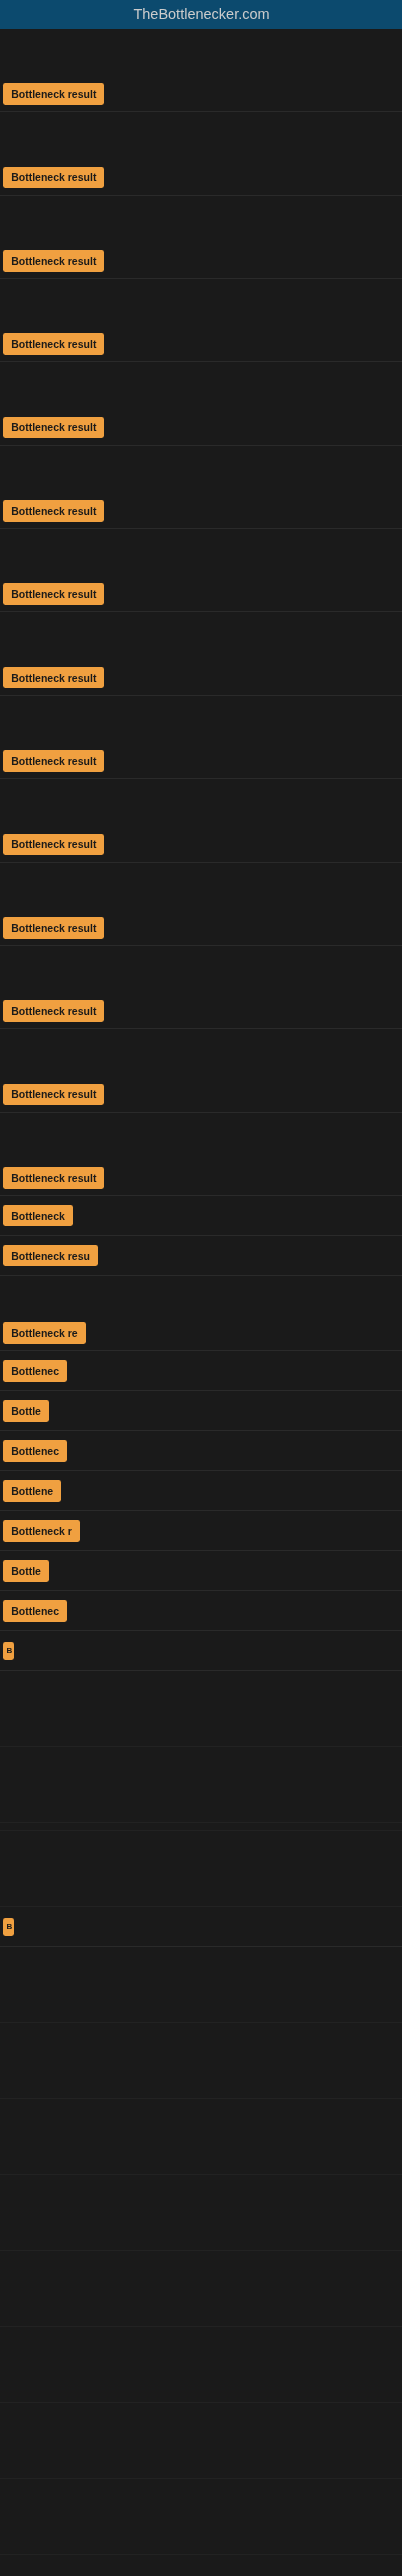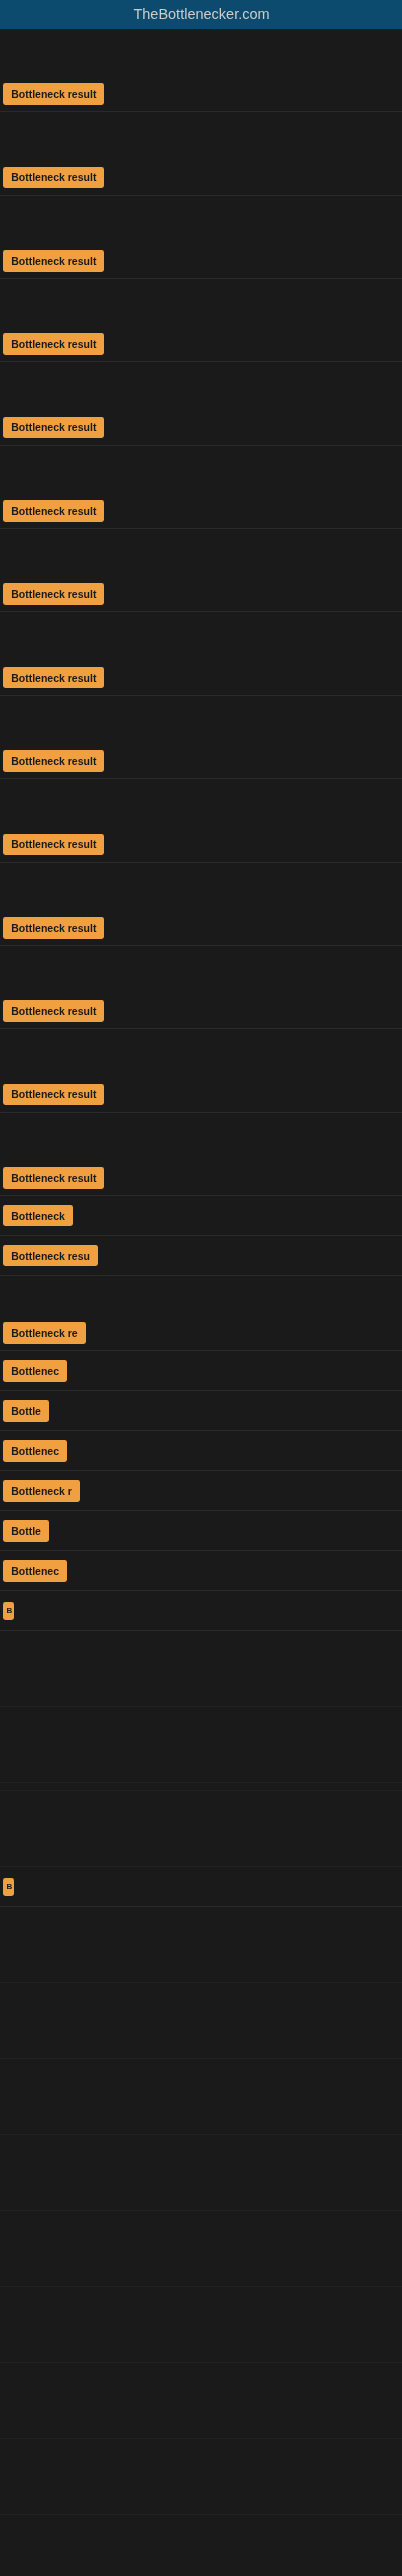--- a/index.html
+++ b/index.html
@@ -134,20 +134,23 @@
   </div>
 
   <div class="bottleneck-row">
     <div class="bottleneck-badge badge-truncated-5" style="overflow:hidden;text-overflow:clip;">Bottle</div>
   </div>
 
   <div class="bottleneck-row">
     <div class="bottleneck-badge badge-truncated-4" style="overflow:hidden;text-overflow:clip;">Bottlenec</div>
   </div>
 
+  <div class="bottleneck-row">
+    <div class="bottleneck-badge badge-truncated-5" style="overflow:hidden;text-overflow:clip;">Bottlene</div>
+  </div>
 
   <div class="bottleneck-row">
     <div class="bottleneck-badge badge-truncated-3" style="overflow:hidden;text-overflow:clip;">Bottleneck r</div>
   </div>
 
   <div class="bottleneck-row">
     <div class="bottleneck-badge badge-truncated-6" style="overflow:hidden;text-overflow:clip;">Bottle</div>
   </div>
 
   <div class="bottleneck-row">

